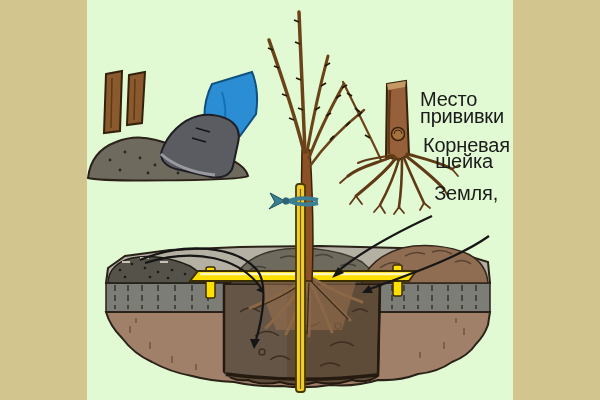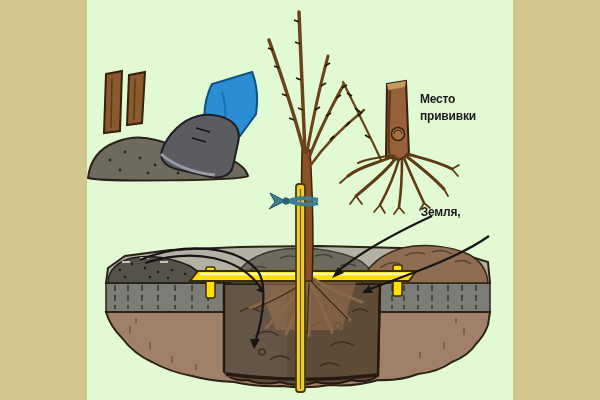--- a/index.html
+++ b/index.html
@@ -6,31 +6,31 @@
   .stage{
     position:relative;
     width:600px;height:400px;
     overflow:hidden;
     background:var(--side-band,#d2c68e);
     font-family:"Liberation Sans",sans-serif;
   }
   .stage svg{position:absolute;left:0;top:0;}
   .lbl{
     position:absolute;
-    font-weight:700;
-    font-size:12px;
+    font-weight:400;
+    font-size:20px;
     color:var(--text,#1b1b1b);
     letter-spacing:-0.2px;
     white-space:nowrap;
   }
   .lbl span{display:block;}
   .lbl-soil-top   {left:92px;  top:219px; width:132px; text-align:center; line-height:15px;}
   .lbl-graft      {left:420px; top:91px;  text-align:left;   line-height:17px;}
   .lbl-root-collar{left:423px; top:137px; width:82px;  text-align:center; line-height:16px;}
-  .lbl-soil-bottom{left:383px; top:204px; width:115px; text-align:center;  line-height:17px;}
+  .lbl-soil-bottom{left:383px; top:185px; width:115px; text-align:right;  line-height:17px;}
 </style>
 </head>
 <body>
 
 <div class="stage">
 
   <svg width="600" height="400" viewBox="0 0 600 400">
 
     <rect x="87" y="0" width="426" height="400" fill="var(--bg-green)"></rect>
 
@@ -202,17 +202,21 @@
       <polygon points="263,293 264,286 256,290"></polygon>
       <polygon points="332,278 344,273 338,267"></polygon>
       <polygon points="362,293 373,293 369,285"></polygon>
     </g>
   </svg>
 
   <div class="lbl lbl-graft">
     <span>Место</span>
     <span>прививки</span>
   </div>
+  <div class="lbl lbl-root-collar">
+    <span>Корневая</span>
+    <span>шейка</span>
+  </div>
   <div class="lbl lbl-soil-bottom">
     <span>Земля,</span>
   </div>
 
 </div>
 
 </body></html>

